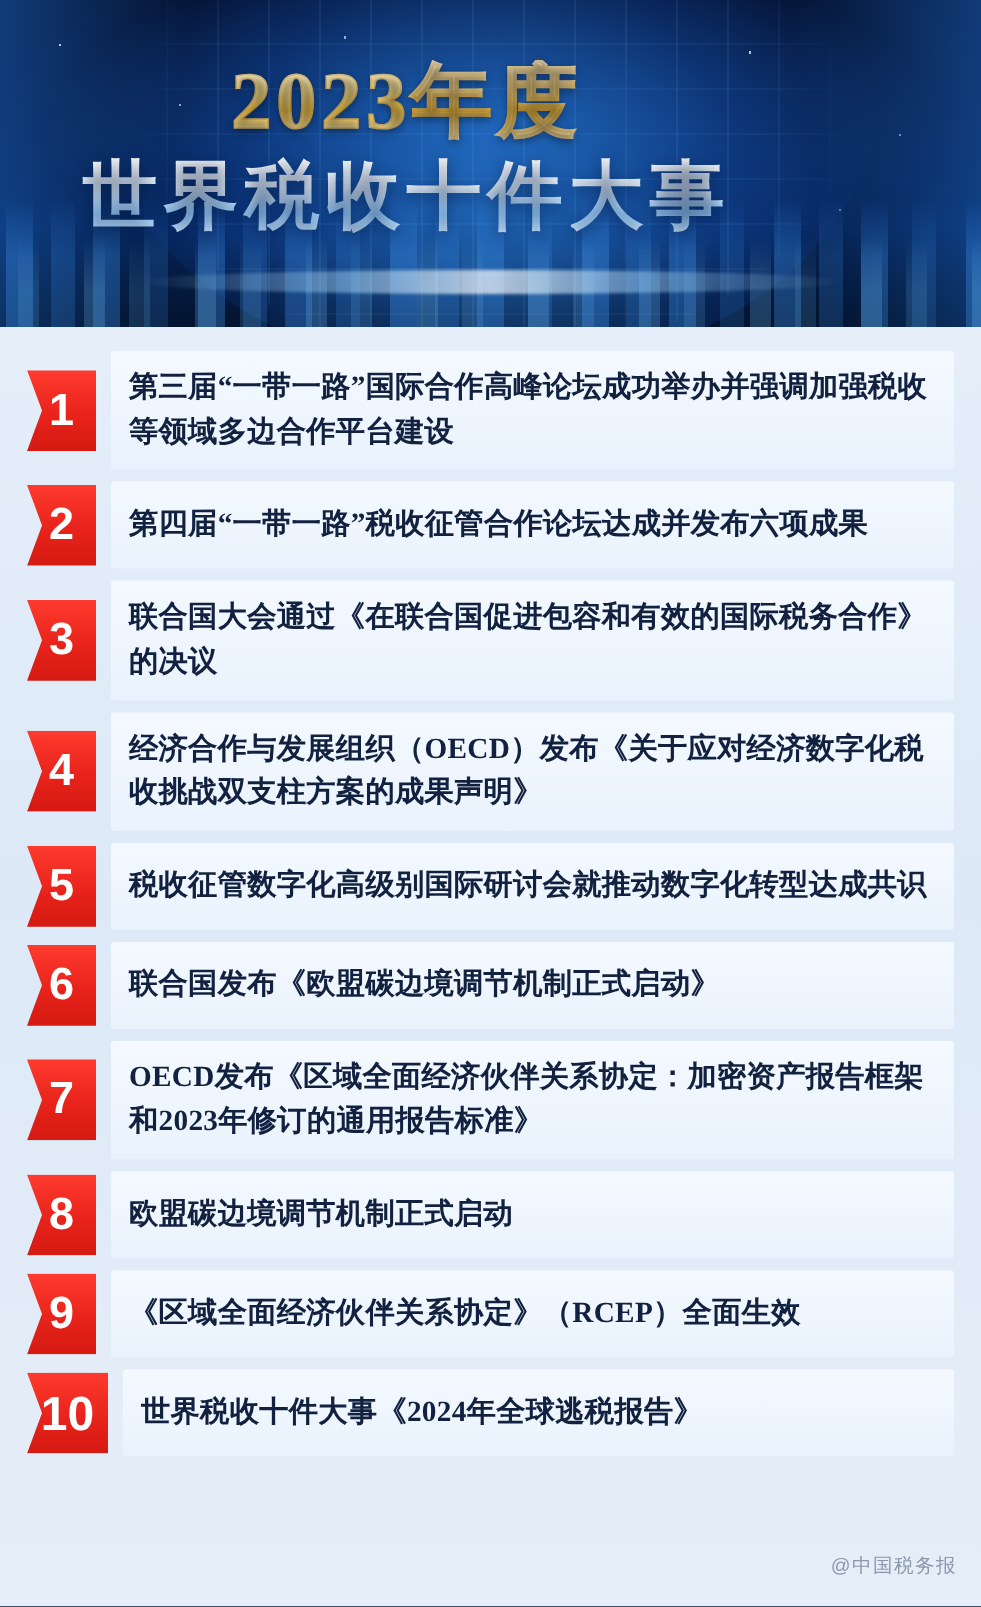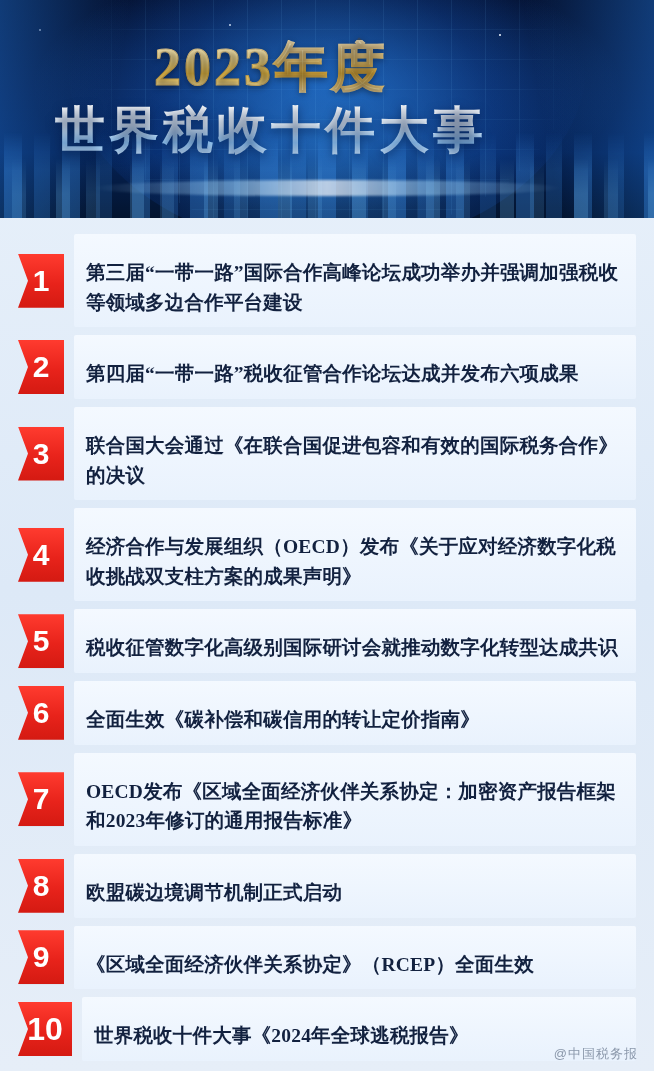--- a/index.html
+++ b/index.html
@@ -202,33 +202,33 @@
   .num.wide {
     width: 54px;
     font-size: 32px;
   }
   .text {
     flex: 1 1 auto;
     background: linear-gradient(180deg, #f4f9ff 0%, #e9f2fd 100%);
     border-radius: 2px;
     display: flex;
     align-items: center;
-    padding: 24px 14px 10px 12px;
+    padding: 10px 14px 10px 12px;
     font-family: "Liberation Serif", serif;
     font-weight: bold;
     font-size: 19.5px;
     line-height: 1.52;
     color: #12213f;
     letter-spacing: 0.2px;
   }
 
   .footer {
     position: absolute;
     right: 16px;
-    bottom: 8px;
+    bottom: 18px;
     font-family: "Liberation Sans", sans-serif;
     font-size: 13px;
     color: #8b98ab;
     letter-spacing: 1px;
   }
 </style>
 </head>
 <body>
 
 <div class="poster">
@@ -270,21 +270,21 @@
       <div class="text">经济合作与发展组织（OECD）发布《关于应对经济数字化税收挑战双支柱方案的成果声明》</div>
     </div>
 
     <div class="row">
       <div class="num">5</div>
       <div class="text">税收征管数字化高级别国际研讨会就推动数字化转型达成共识</div>
     </div>
 
     <div class="row">
       <div class="num">6</div>
-      <div class="text">全面生效《碳补偿和碳信用的转让定价指南》</div>
+      <div class="text">联合国发布《欧盟碳边境调节机制正式启动》</div>
     </div>
 
     <div class="row">
       <div class="num">7</div>
       <div class="text">OECD发布《区域全面经济伙伴关系协定：加密资产报告框架和2023年修订的通用报告标准》</div>
     </div>
 
     <div class="row">
       <div class="num">8</div>
       <div class="text">欧盟碳边境调节机制正式启动</div>

